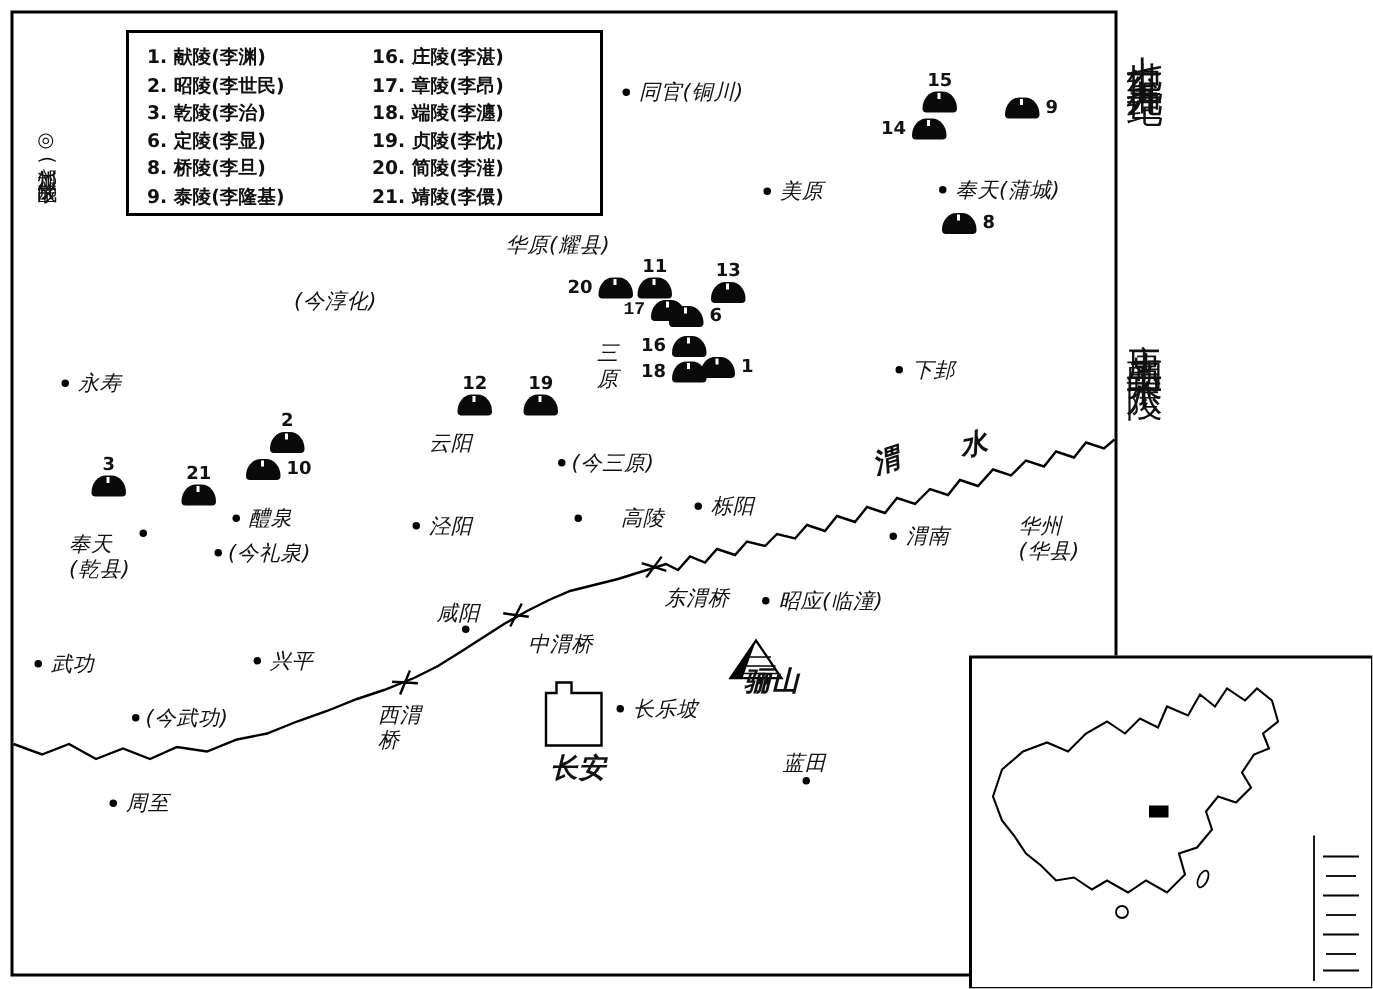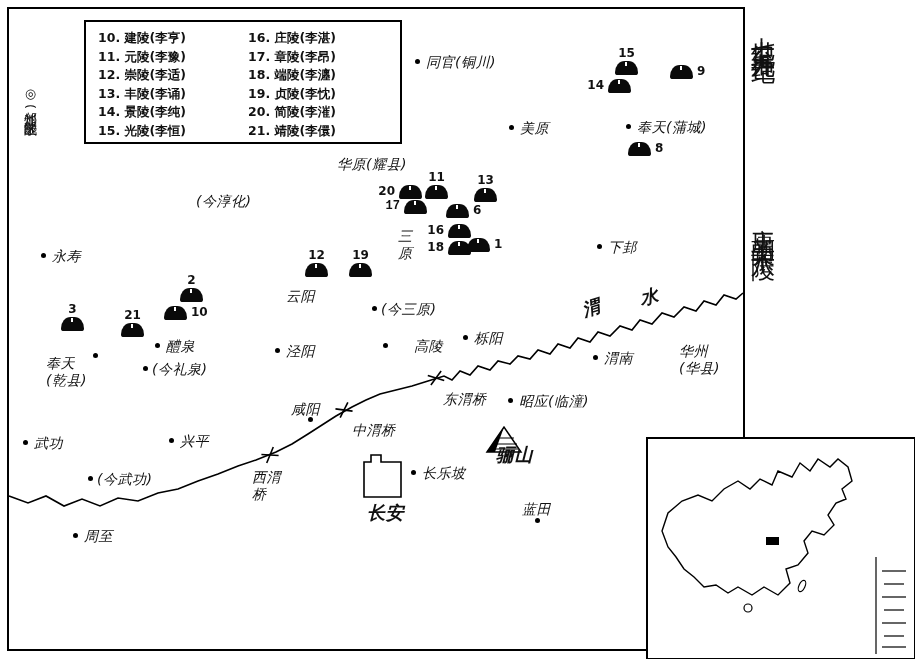--- a/index.html
+++ b/index.html
@@ -142,21 +142,21 @@
         <span class="tnum left">20</span>
       </div>
       <div class="tomb" style="left: 425px; top: 185px;">
         <div class="mound"></div>
         <span class="tnum top">11</span>
       </div>
       <div class="tomb" style="left: 474px; top: 188px;">
         <div class="mound"></div>
         <span class="tnum top">13</span>
       </div>
-      <div class="tomb" style="left: 404px; top: 200px; font-family: Liberation Mono, monospace;">
+      <div class="tomb" style="left: 434px; top: 200px; font-family: Liberation Mono, monospace;">
         <div class="mound"></div>
         <span class="tnum left">17</span>
       </div>
       <div class="tomb" style="left: 446px; top: 204px;">
         <div class="mound"></div>
         <span class="tnum right">6</span>
       </div>
       <div class="tomb" style="left: 448px; top: 224px;">
         <div class="mound"></div>
         <span class="tnum left">16</span>
@@ -191,26 +191,26 @@
       </div>
       <div class="tomb" style="left: 164px; top: 306px;">
         <div class="mound"></div>
         <span class="tnum right">10</span>
       </div>
     </div>
 
   <div class="legend">
     <div style="display:flex;width:100%;" id="legend-cols">
         <div class="col">
-          <div class="row">10. 建陵(李亨)</div>
-          <div class="row">11. 元陵(李豫)</div>
-          <div class="row">12. 崇陵(李适)</div>
-          <div class="row">13. 丰陵(李诵)</div>
-          <div class="row">14. 景陵(李纯)</div>
-          <div class="row">15. 光陵(李恒)</div>
+          <div class="row">1. 献陵(李渊)</div>
+          <div class="row">2. 昭陵(李世民)</div>
+          <div class="row">3. 乾陵(李治)</div>
+          <div class="row">6. 定陵(李显)</div>
+          <div class="row">8. 桥陵(李旦)</div>
+          <div class="row">9. 泰陵(李隆基)</div>
         </div>
         <div class="col">
           <div class="row">16. 庄陵(李湛)</div>
           <div class="row">17. 章陵(李昂)</div>
           <div class="row">18. 端陵(李瀍)</div>
           <div class="row">19. 贞陵(李忱)</div>
           <div class="row">20. 简陵(李漼)</div>
           <div class="row">21. 靖陵(李儇)</div>
         </div>
       </div>

